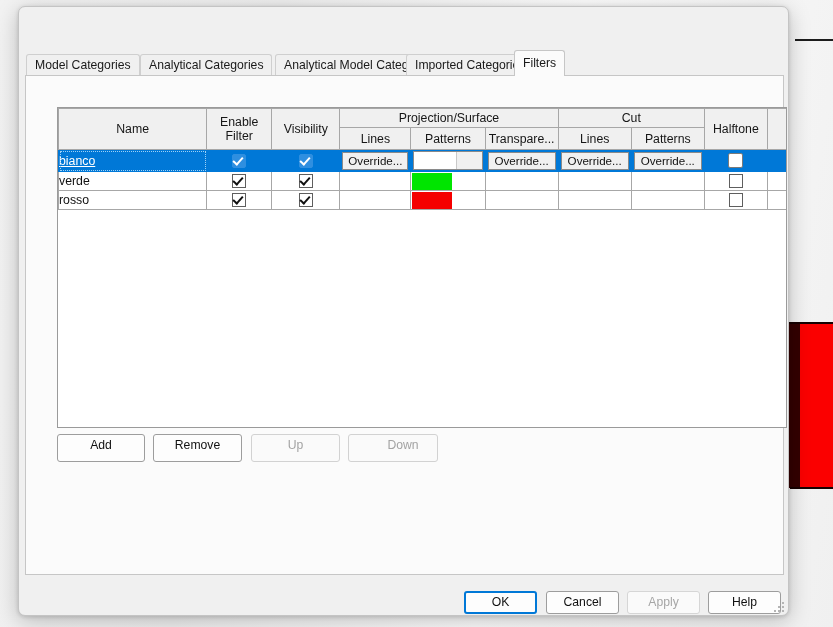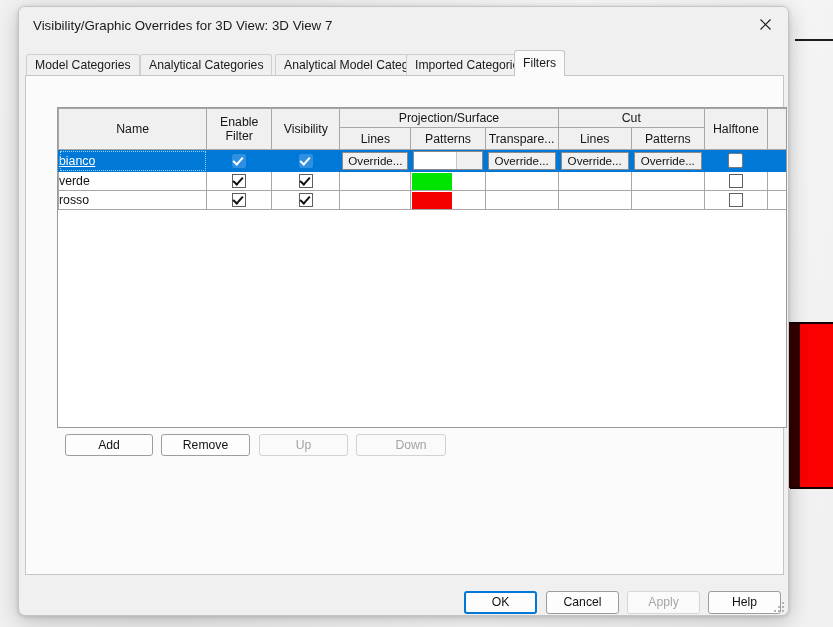--- a/index.html
+++ b/index.html
@@ -292,31 +292,30 @@
   .btnrow {
     position: absolute;
     left: 31px;
     top: 358px;
     width: 420px;
     height: 22px;
   }
   .btn {
     position: absolute;
     top: 0;
-    height: 22px;
+    height: 28px;
     box-sizing: border-box;
     background: #fdfdfd;
     border: 1px solid #9d9d9d;
     border-radius: 3px;
     font-size: 12.2px;
     color: #111;
     line-height: 20px;
     text-align: center;
     cursor: default;
-    margin-left: 8px;
   }
   .btn.disabled {
     color: #a3a3a3;
     border-color: #d2d2d2;
     background: #fafafa;
   }
 
   
   .groupbox {
     position: absolute;
@@ -406,29 +405,20 @@
 <div id="screen">
 
   <div class="bg-hline"></div>
   <div class="bg-solid-dark"></div>
   <div class="bg-solid-red" style="background: rgb(251, 0, 0);"></div>
   <div class="bg-solid-edge-t"></div>
   <div class="bg-solid-edge-b"></div>
 
   <div id="dialog">
 
-    <div class="titlebar">
-      <div class="title-text">Visibility/Graphic Overrides for 3D View: 3D View 7</div>
-      <div class="close-btn">
-        <svg width="11" height="11" viewBox="0 0 11 11">
-          <line x1="0.5" y1="0.5" x2="10.5" y2="10.5" stroke="#1a1a1a" stroke-width="1.1"></line>
-          <line x1="10.5" y1="0.5" x2="0.5" y2="10.5" stroke="#1a1a1a" stroke-width="1.1"></line>
-        </svg>
-      </div>
-    </div>
 
     <div class="tabstrip">
       <div class="tab" style="left:1px;">Model Categories</div>
       <div class="tab" style="left:115px;">Analytical Categories</div>
       <div class="tab" style="left:250px;">Analytical Model Categories</div>
       <div class="tab" style="left:381px;">Imported Categories</div>
       <div class="tab active" style="left:489px;">Filters</div>
     </div>
 
     <div class="tabpage">

